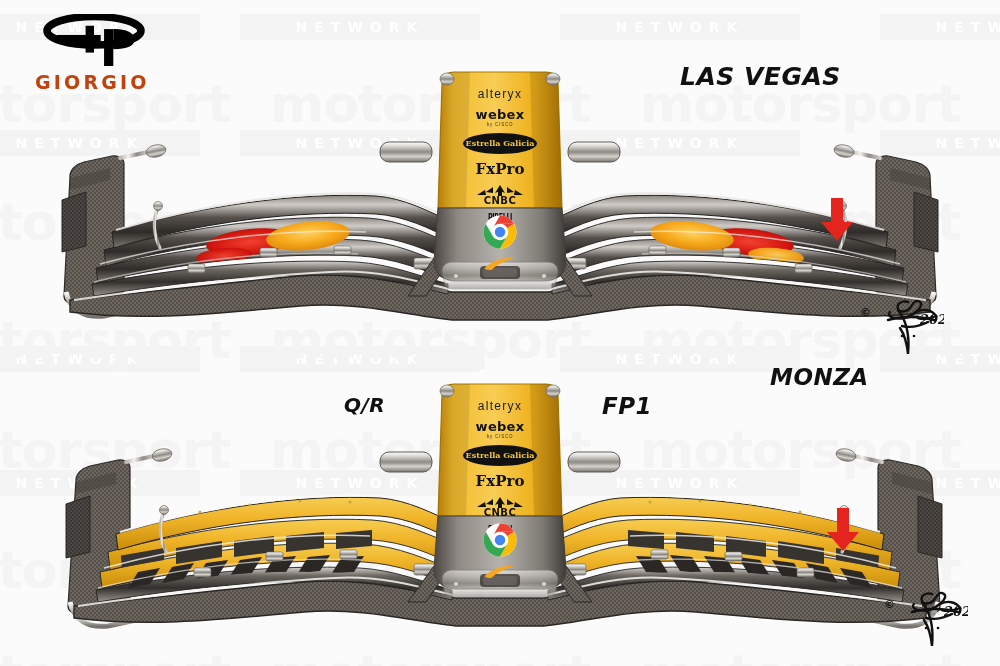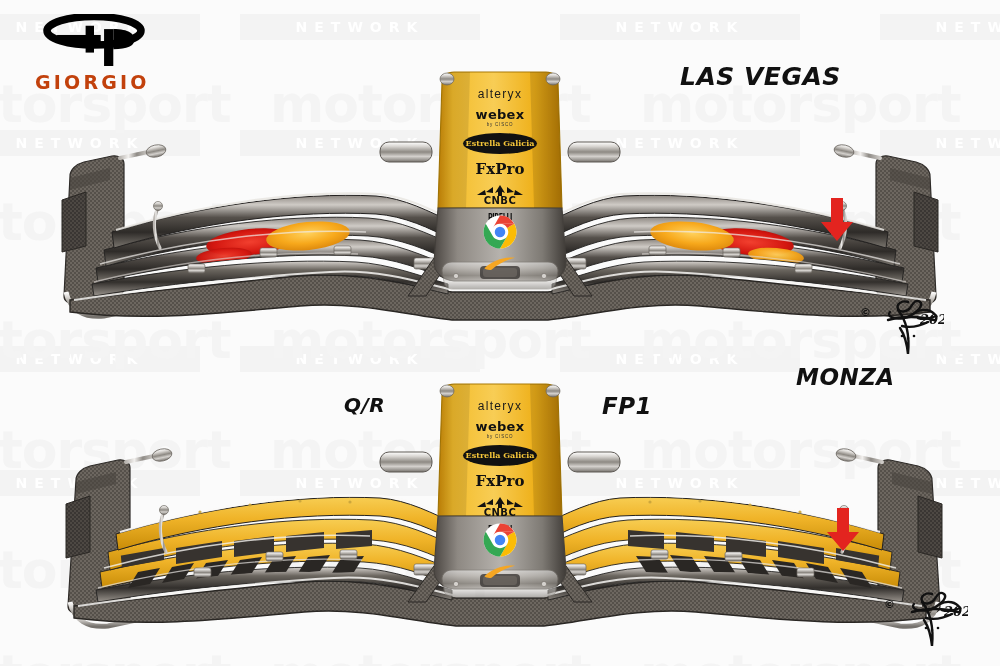--- a/index.html
+++ b/index.html
@@ -76,21 +76,21 @@
     position: absolute;
     z-index: 9;
     font-family: "DejaVu Sans", sans-serif;
     font-weight: 700;
     font-style: italic;
     color: #111;
     white-space: nowrap;
     letter-spacing: 0.5px;
   }
   #label-las-vegas { left: 680px; top: 62px; font-size: 25px; }
-  #label-monza     { left: 796px; top: 364px; font-size: 23px; }
+  #label-monza     { left: 770px; top: 364px; font-size: 23px; }
   #label-qr        { left: 344px; top: 393px; font-size: 20px; }
   #label-fp1       { left: 602px; top: 393px; font-size: 23px; }
 
   
   .signature { position: absolute; z-index: 9; }
   #sig-top    { left: 858px; top: 296px; width: 86px; height: 62px; }
   #sig-bottom { left: 882px; top: 588px; width: 86px; height: 62px; }
 
   
   .red-arrow { position: absolute; z-index: 9; }

